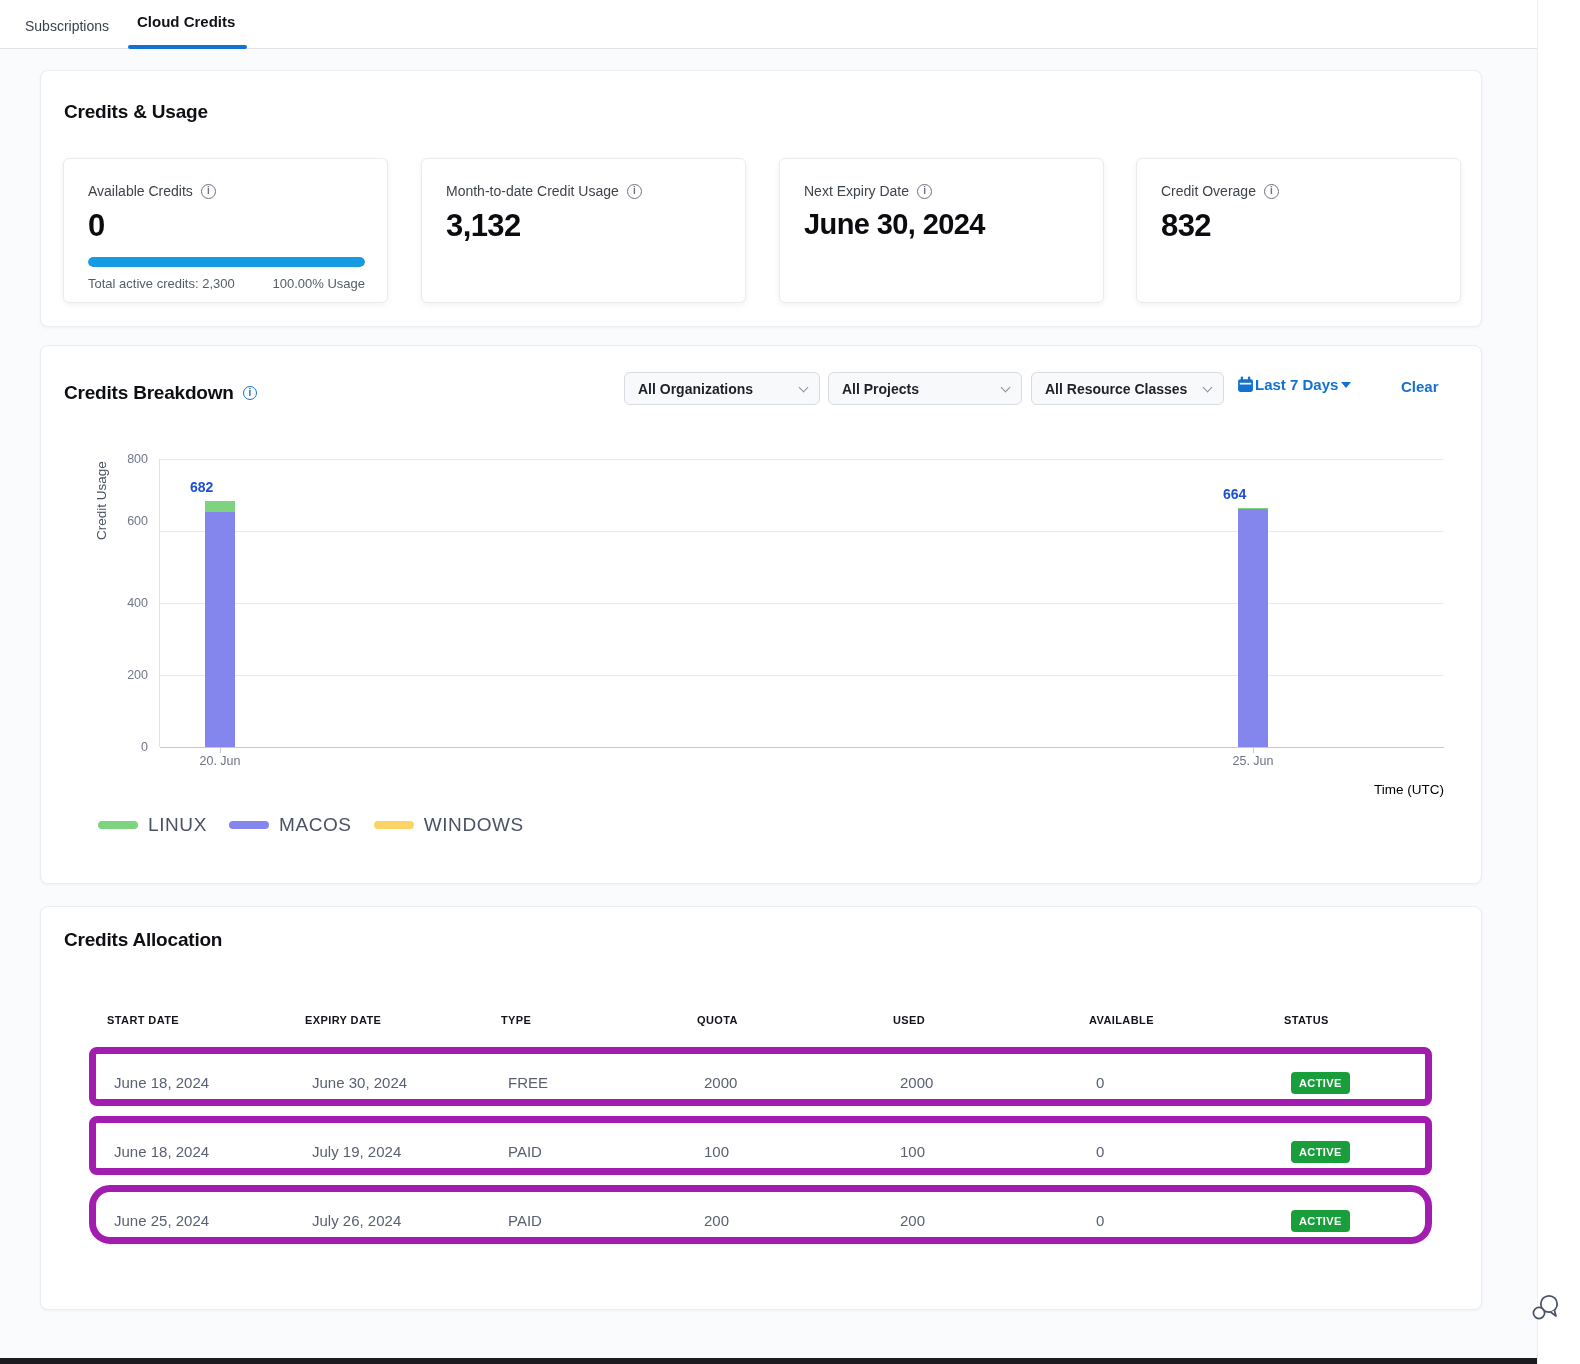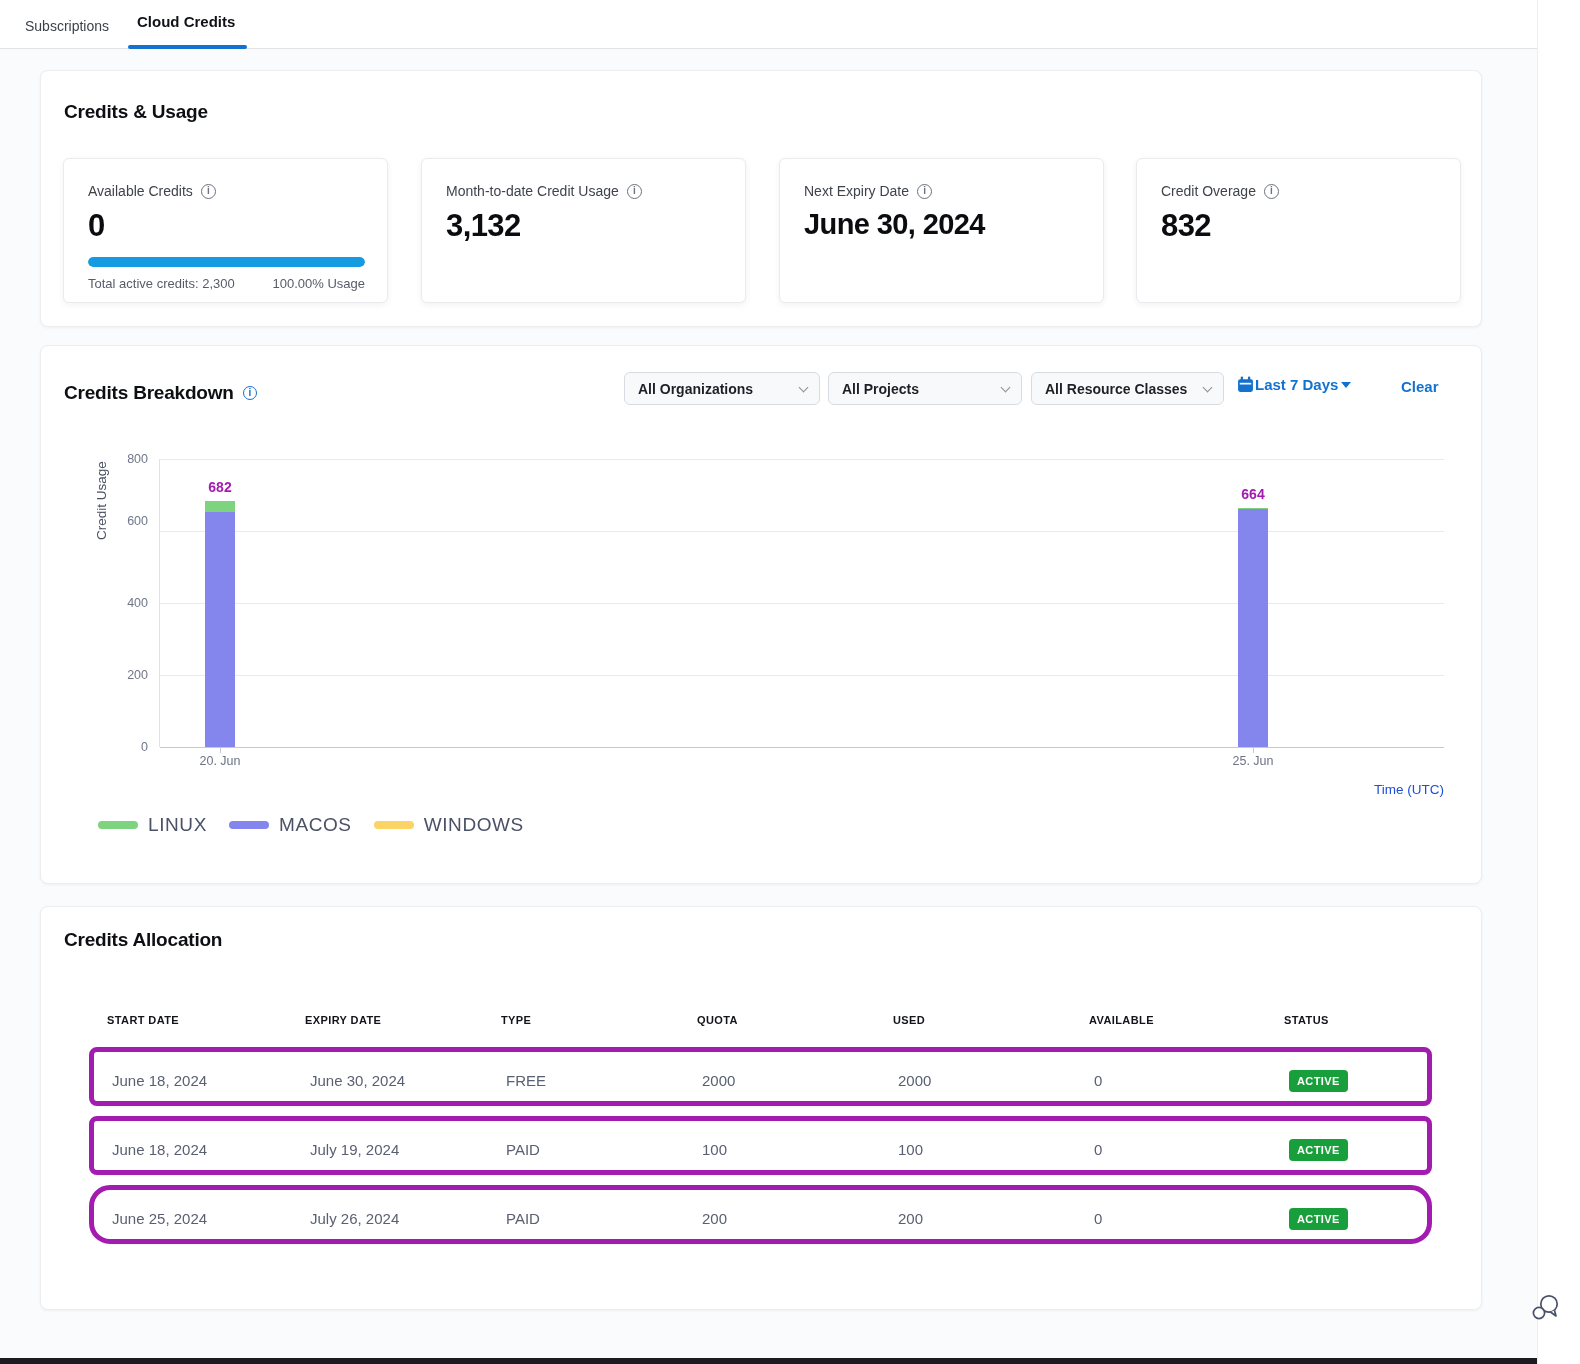--- a/index.html
+++ b/index.html
@@ -55,32 +55,32 @@
 
   
   .plot{position:absolute;left:118px;top:113px;width:1285px;height:288px;border-left:1px solid #dfe2ea;}
   .gridline{position:absolute;left:0;width:100%;height:1px;background:#e8e9f1;}
   .gridline.zero{background:#c6c9d3;}
   .ytick{position:absolute;left:-54px;width:42px;text-align:right;font-size:12.5px;color:#71778a;}
   .xtick{position:absolute;width:84px;text-align:center;top:295px;font-size:12.5px;color:#6d7385;}
   .tickmark{position:absolute;top:288px;width:1px;height:6px;background:#c6c9d3;}
   .bar{position:absolute;bottom:0;width:30px;}
   .seg{position:absolute;left:0;width:100%;}
-  .bar-total{position:absolute;width:60px;text-align:center;font-size:14px;font-weight:700;color:#a21caf;}
+  .bar-total{position:absolute;width:60px;font-size:14px;font-weight:700;color:#1d4ed8;}
   .ylabel{position:absolute;left:0px;top:147px;width:120px;text-align:center;font-size:13.5px;color:#4a5163;
           transform:rotate(-90deg);}
-  .xlabel-title{position:absolute;left:1253px;top:436px;width:150px;text-align:right;font-size:13.5px;color:#1d4ed8;}
+  .xlabel-title{position:absolute;left:1253px;top:436px;width:150px;text-align:right;font-size:13.5px;color:#000000;}
   .legend{position:absolute;left:57px;top:468px;display:flex;align-items:center;gap:22px;}
   .legend-item{display:flex;align-items:center;gap:10px;cursor:pointer;}
   .legend-pill{width:40px;height:8px;border-radius:4px;}
   .legend-text{font-size:19px;color:#4b5166;letter-spacing:.6px;}
 
   
   .thead-cell{position:absolute;top:107px;font-size:11px;font-weight:700;letter-spacing:.4px;color:#121419;}
-  .t-row{position:absolute;left:48px;width:1343px;height:59px;background:#fff;border:5px solid #a21caf;border-radius:8px;
+  .t-row{position:absolute;left:48px;width:1343px;height:59px;background:#fff;border:7px solid #a21caf;border-radius:8px;
          box-shadow:0 1px 2px rgba(25,30,50,.04);}
   .t-cell{position:absolute;top:0;height:57px;display:flex;align-items:center;font-size:15px;color:#5a6072;}
   .badge{display:inline-block;background:var(--badge);color:#fff;font-size:11px;font-weight:700;letter-spacing:.4px;
          padding:5px 8px;border-radius:4px;}
 
   .chat-fab{position:absolute;left:1530px;top:1293px;width:32px;height:30px;cursor:pointer;}
 </style>
 </head>
 <body>
 

